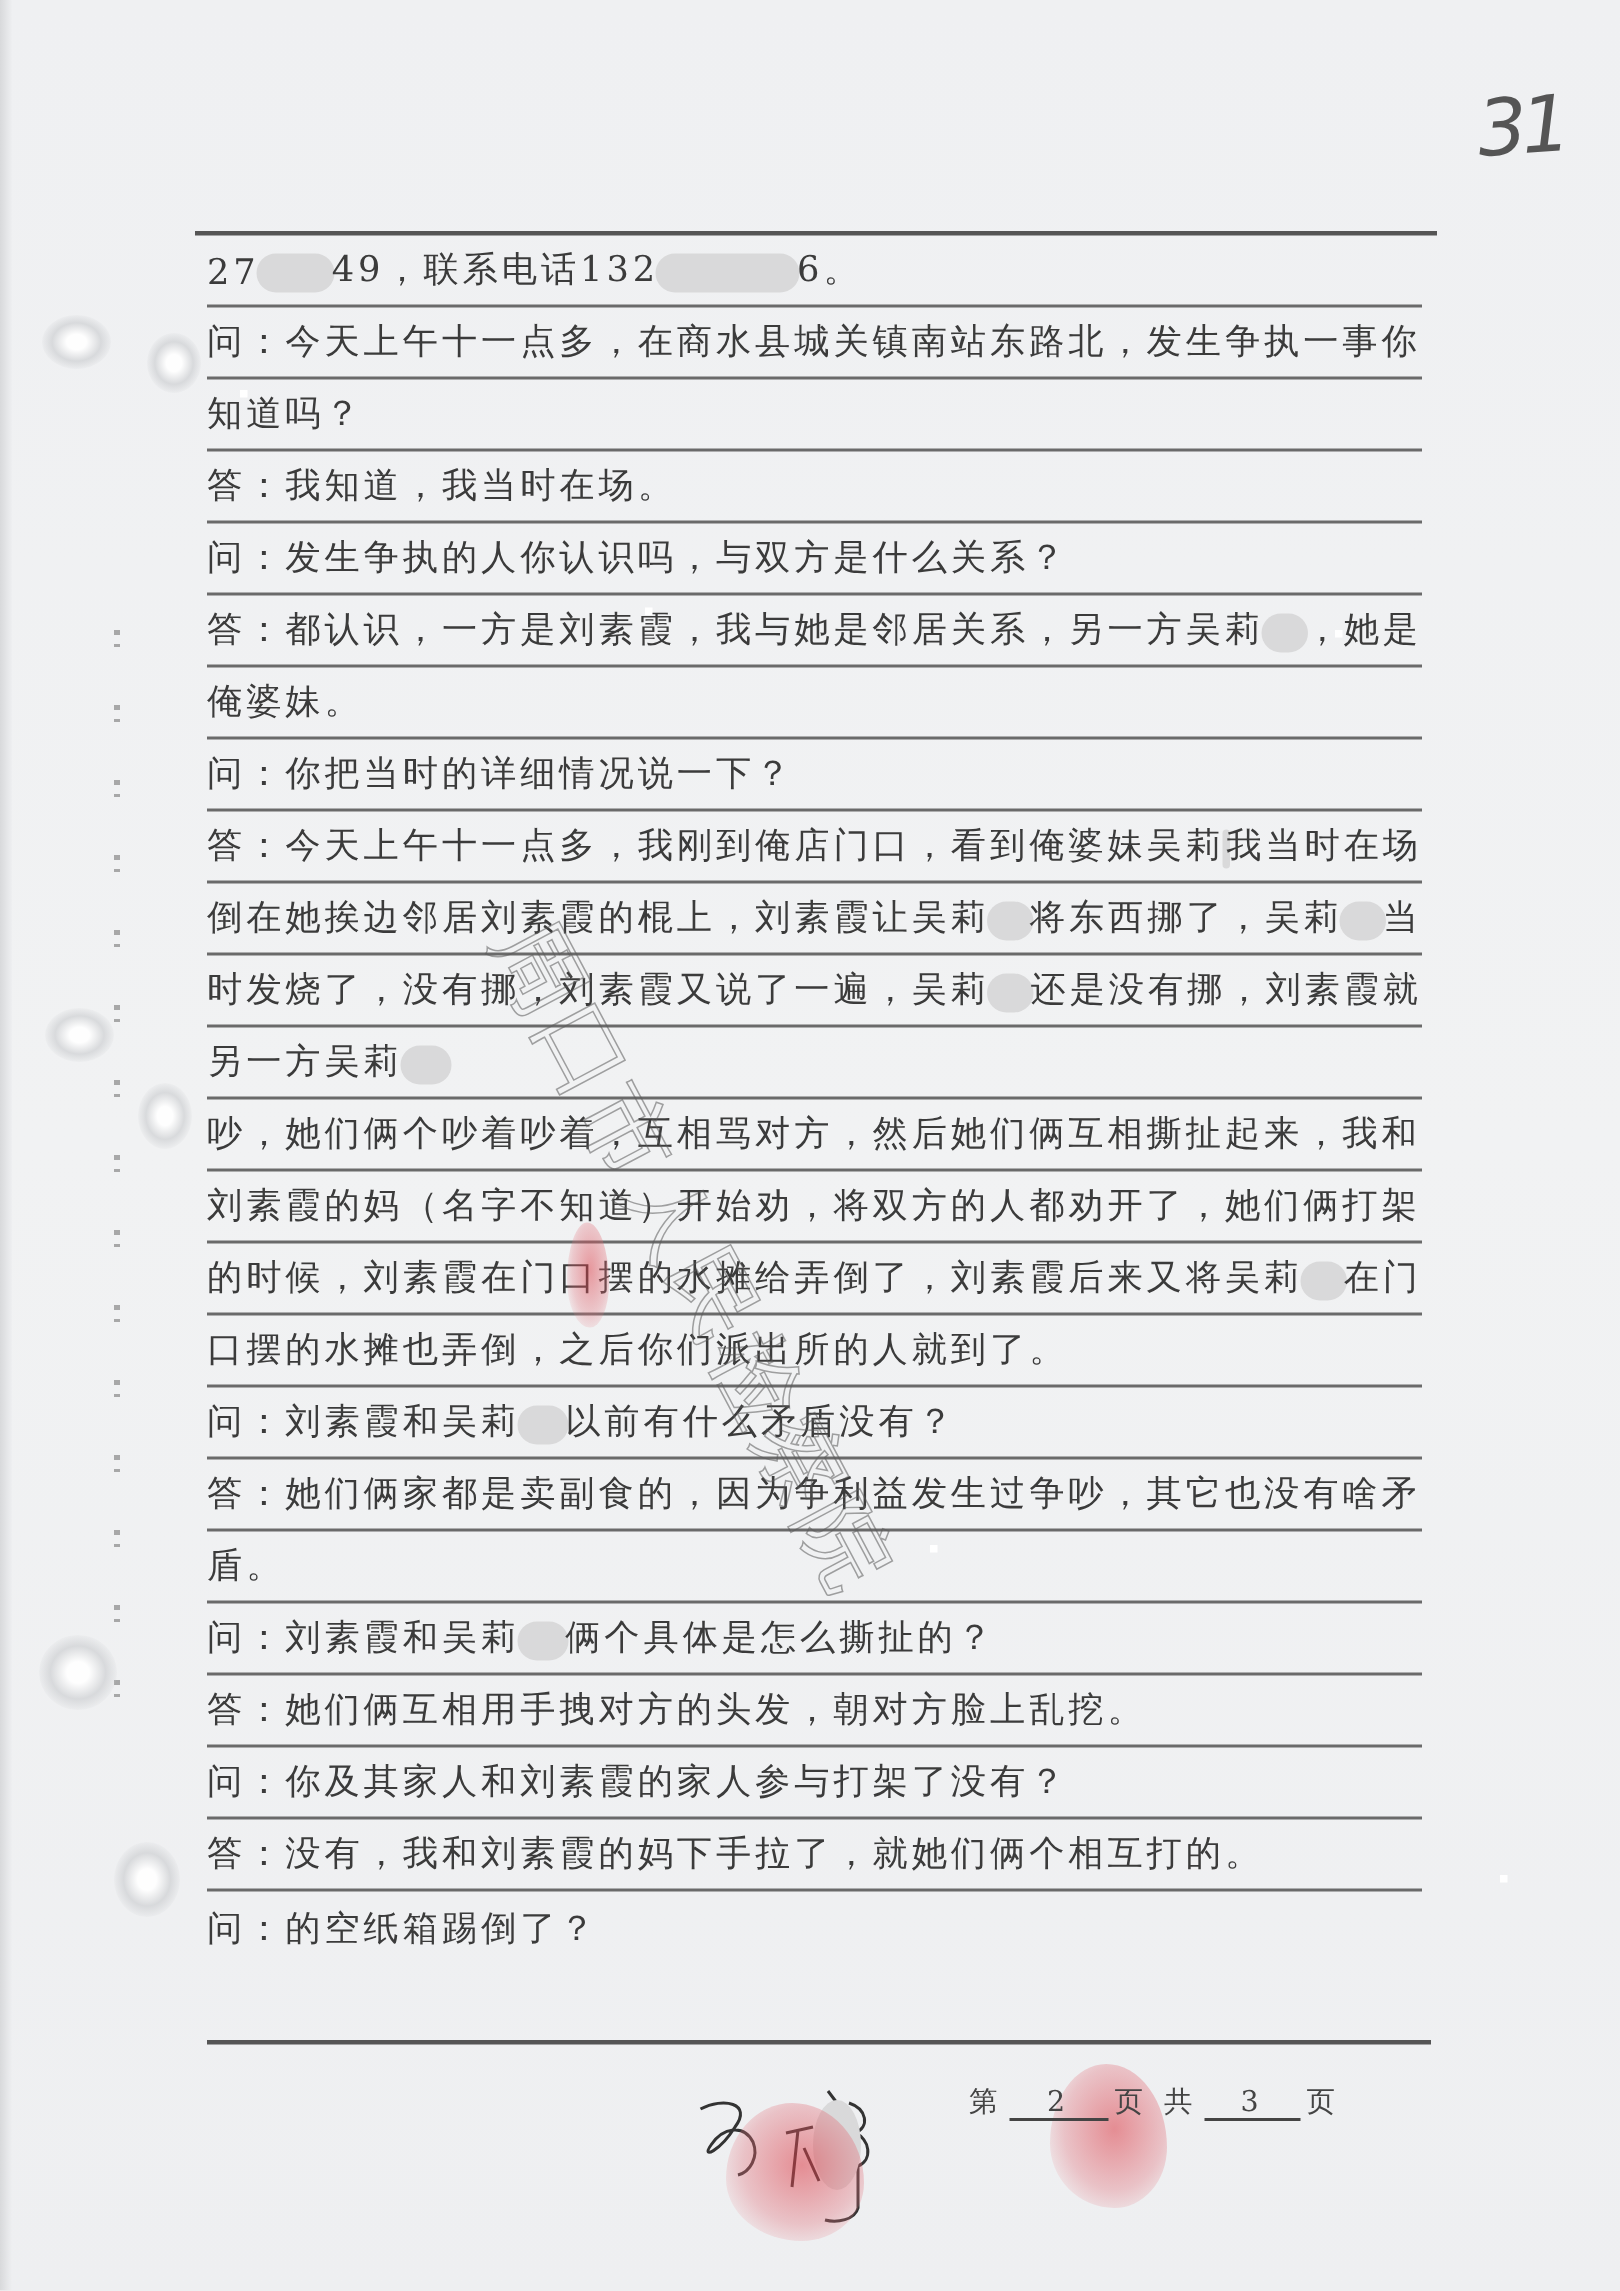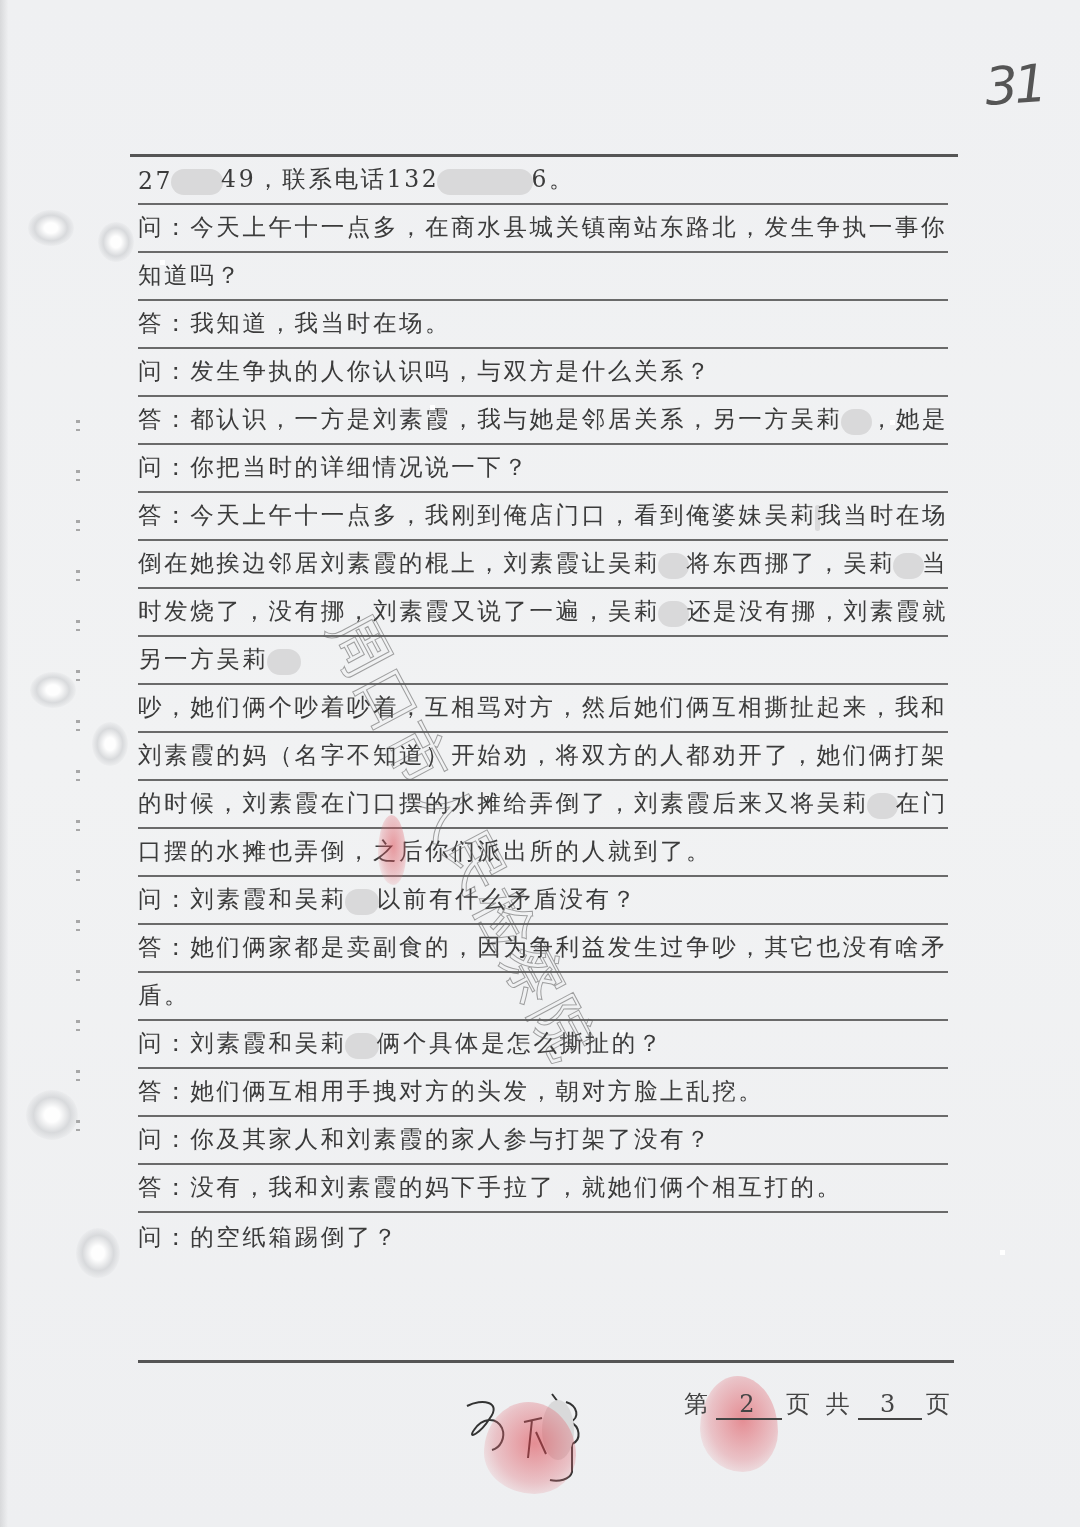--- a/index.html
+++ b/index.html
@@ -41,22 +41,22 @@
       letter-spacing: 2.6px; white-space: nowrap;
     }
     .line:last-child { border-bottom: none; }
     .redact {
       display: inline-block; width: 34px; height: 26px;
       background: #d9d9da; border-radius: 13px; vertical-align: middle;
       margin: 0 -2px;
     }
     .redact.wide { width: 96px; }
     .redact.mid { width: 52px; }
-    .footer { position: absolute; left: 684px; top: 1388px;
-      font-size: 24px; color: #444; letter-spacing: 4px; }
+    .footer { position: absolute; left: 646px; top: 1388px;
+      font-size: 19px; color: #444; letter-spacing: 4px; }
     .footer .blank {
       display: inline-block; border-bottom: 2px solid #444; text-align: center;
       padding: 0 4px; margin: 0 4px;
     }
     .footer .blank.a { width: 58px; }
     .footer .blank.b { width: 56px; }
     .fingerprint {
       position: absolute; border-radius: 48% 52% 45% 55% / 55% 58% 42% 45%;
       background: radial-gradient(ellipse at 55% 45%, rgba(220,60,70,0.55), rgba(225,110,120,0.35) 55%, rgba(240,170,175,0.1) 80%, rgba(255,255,255,0) 100%);
     }
@@ -115,20 +115,23 @@
       <div class="line">
         <span>答：我知道，我当时在场。</span>
       </div>
       <div class="line">
         <span>问：发生争执的人你认识吗，与双方是什么关系？</span>
       </div>
       <div class="line">
         <span>答：都认识，一方是刘素霞，我与她是邻居关系，另一方吴莉</span>
         <span class="redact"></span>
         <span>，她是</span>
+      </div>
+      <div class="line">
+        <span>俺婆妹。</span>
       </div>
       <div class="line">
         <span>问：你把当时的详细情况说一下？</span>
       </div>
       <div class="line">
         <span>答：今天上午十一点多，我刚到俺店门口，看到俺婆妹吴莉</span>
         <span class="redact"></span>
         <span>我当时在场</span>
       </div>
       <div class="line">

